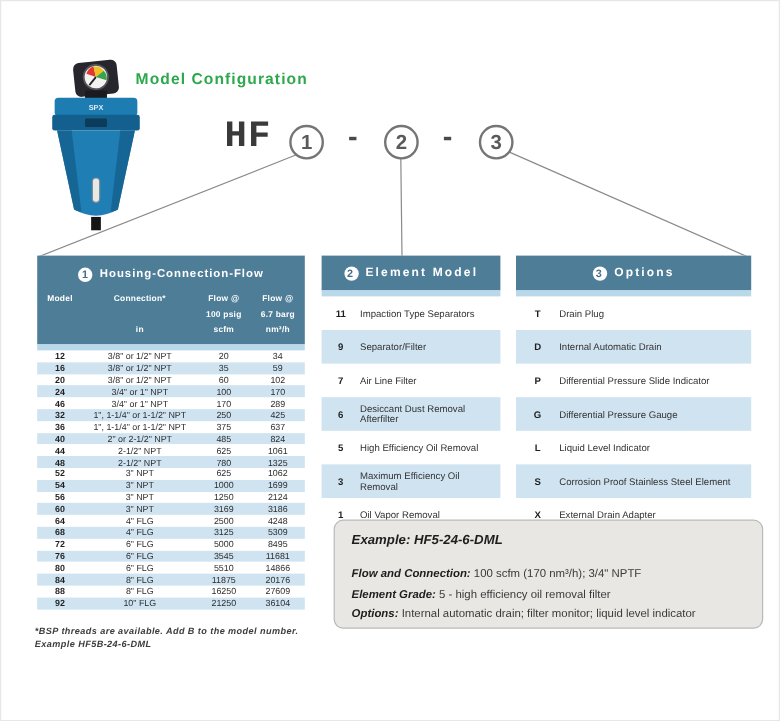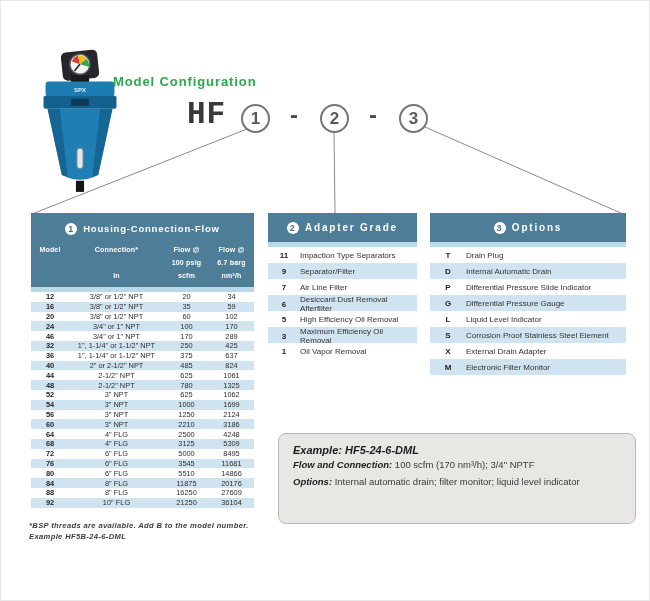--- a/index.html
+++ b/index.html
@@ -9,21 +9,21 @@
     border:1px solid #e7e7e5;
   }
   
   .lines{position:absolute;left:0;top:0;width:650px;height:601px;pointer-events:none;}
 
   
   .filter{position:absolute;left:33px;top:46px;width:92px;height:152px;}
 
   
   .green-title{
-    position:absolute;left:112px;top:73px;font-size:13px;font-weight:bold;
+    position:absolute;left:112px;top:57px;font-size:13px;font-weight:bold;
     color:#2ea84d;letter-spacing:0.9px;
   }
 
   
   .hf{position:absolute;left:186px;top:96px;font-size:31px;font-weight:bold;color:#3a3a3a;letter-spacing:1px;font-family:Liberation Mono, monospace;}
   .circle{
     position:absolute;width:25px;height:25px;border:2.5px solid #757575;border-radius:50%;
     display:flex;align-items:center;justify-content:center;
     font-size:17px;font-weight:bold;color:#5a5a5a;background:#fff;top:103px;
   }
@@ -63,41 +63,41 @@
   .t1 .subheader{
     height:10px;background:#d4d4d4;font-size:8px;font-weight:bold;color:#222;
     display:flex;align-items:center;justify-content:center;letter-spacing:0.6px;
   }
 
   
   .t2{left:267px;width:149px;}
   .t3{left:429px;width:196px;}
   .t2 .tbl-title,.t3 .tbl-title{height:29px;font-size:10px;letter-spacing:1.8px;}
   .t2 .rows .row,.t3 .rows .row{
-    display:grid;height:16px;align-items:center;font-size:8px;color:#333;
+    display:grid;height:28px;align-items:center;font-size:8px;color:#333;
   }
   .t2 .rows .row{grid-template-columns:32px auto;}
   .t3 .rows .row{grid-template-columns:36px auto;}
   .t2 .rows .row:nth-child(even),.t3 .rows .row:nth-child(even){background:#cfe3f1;}
   .code{font-weight:bold;color:#1f1f1f;text-align:center;}
   .lbl{text-align:left;padding-right:4px;}
 
   
   .footnote{
     position:absolute;left:28px;top:520px;font-size:7.6px;font-style:italic;
     font-weight:bold;color:#3c3c3c;line-height:10.5px;letter-spacing:0.35px;
   }
 
   
   .example-box{
     position:absolute;left:277px;top:432px;width:358px;height:91px;box-sizing:border-box;
     background:#e9e7e3;border:1px solid #b9b9b9;border-radius:8px;
     padding:10px 14px;color:#222;
   }
-  .ex-title{font-size:11px;font-weight:bold;font-style:italic;margin-bottom:1px;color:#1d1d1d;}
+  .ex-title{font-size:11px;font-weight:bold;font-style:italic;margin-bottom:15px;color:#1d1d1d;}
   .ex-line{font-size:9.5px;line-height:16.5px;color:#3a3a3a;}
   .ex-line b{color:#1d1d1d;font-style:italic;}
 </style>
 </head>
 <body>
 
 <div class="page">
 
   <svg class="lines" viewBox="0 0 650 601">
     <line x1="246" y1="128" x2="31" y2="213" stroke="#8a8a8a" stroke-width="1"></line>
@@ -245,21 +245,21 @@
   <div class="row">
     <span class="model">56</span>
     <span>3" NPT</span>
     <span>1250</span>
     <span>2124</span>
   </div>
 
   <div class="row">
     <span class="model">60</span>
     <span>3" NPT</span>
-    <span>2210</span>
+    <span>3169</span>
     <span>3186</span>
   </div>
 
   <div class="row">
     <span class="model">64</span>
     <span>4" FLG</span>
     <span>2500</span>
     <span>4248</span>
   </div>
 
@@ -311,21 +311,21 @@
     <span>21250</span>
     <span>36104</span>
   </div>
 </div>
   </section>
 
   <section class="tbl t2">
     <header>
       <div class="tbl-title">
         <span class="numcircle">2</span>
-        <span>Adapter Grade</span>
+        <span>Element Model</span>
       </div>
     </header>
     <div class="strip"></div>
     <div class="rows" id="element-rows">
   <div class="row">
     <span class="code">11</span>
     <span class="lbl">Impaction Type Separators</span>
   </div>
 
   <div class="row">
@@ -416,20 +416,23 @@
     <div>Example HF5B-24-6-DML</div>
   </div>
 
   <div class="example-box">
     <div class="ex-title">Example: HF5-24-6-DML</div>
     <div id="example-lines">
   <div class="ex-line">
     <b>Flow and Connection:</b><span> 100 scfm (170 nm³/h); 3/4" NPTF</span>
   </div>
 
+  <div class="ex-line">
+    <b>Element Grade:</b><span> 5 - high efficiency oil removal filter</span>
+  </div>
 
   <div class="ex-line">
     <b>Options:</b><span> Internal automatic drain; filter monitor; liquid level indicator</span>
   </div>
 </div>
   </div>
 
 </div>
 
 </body></html>

